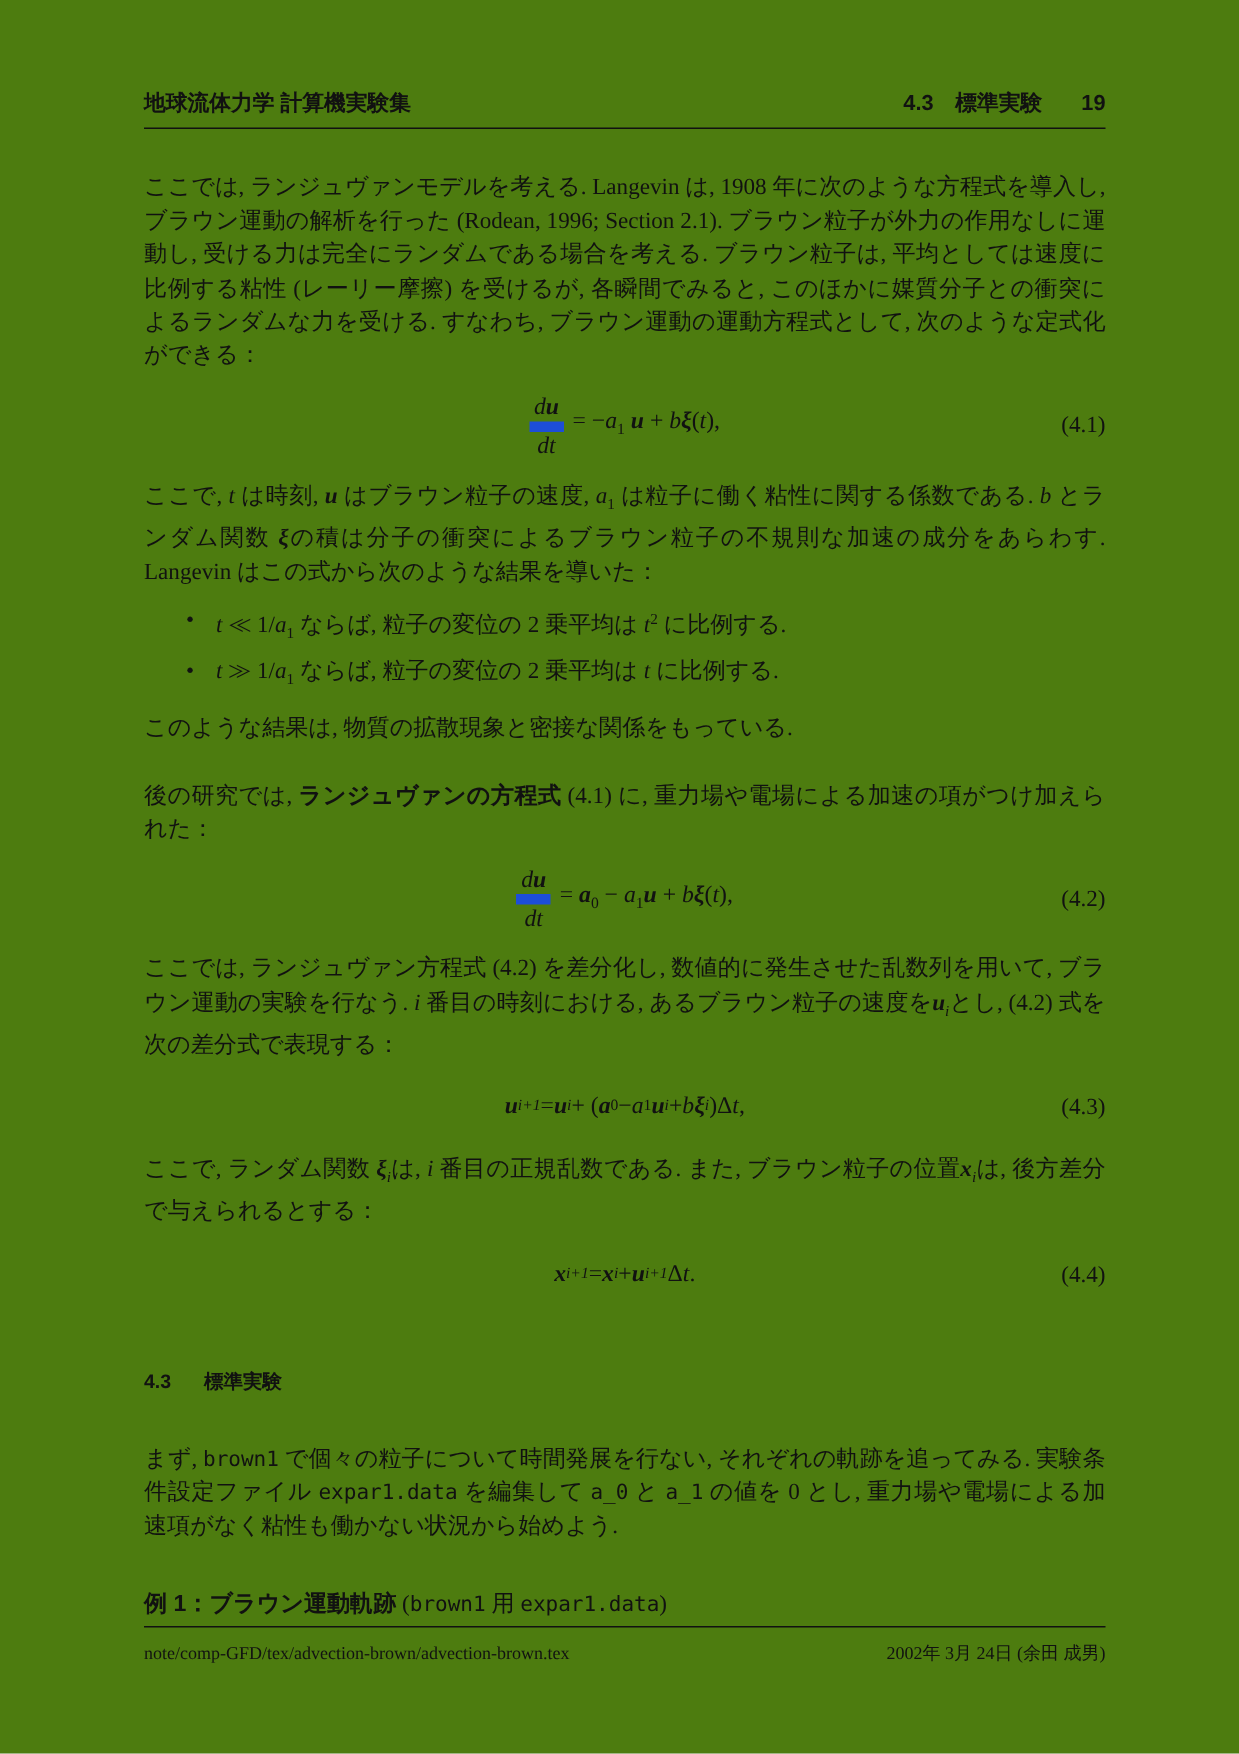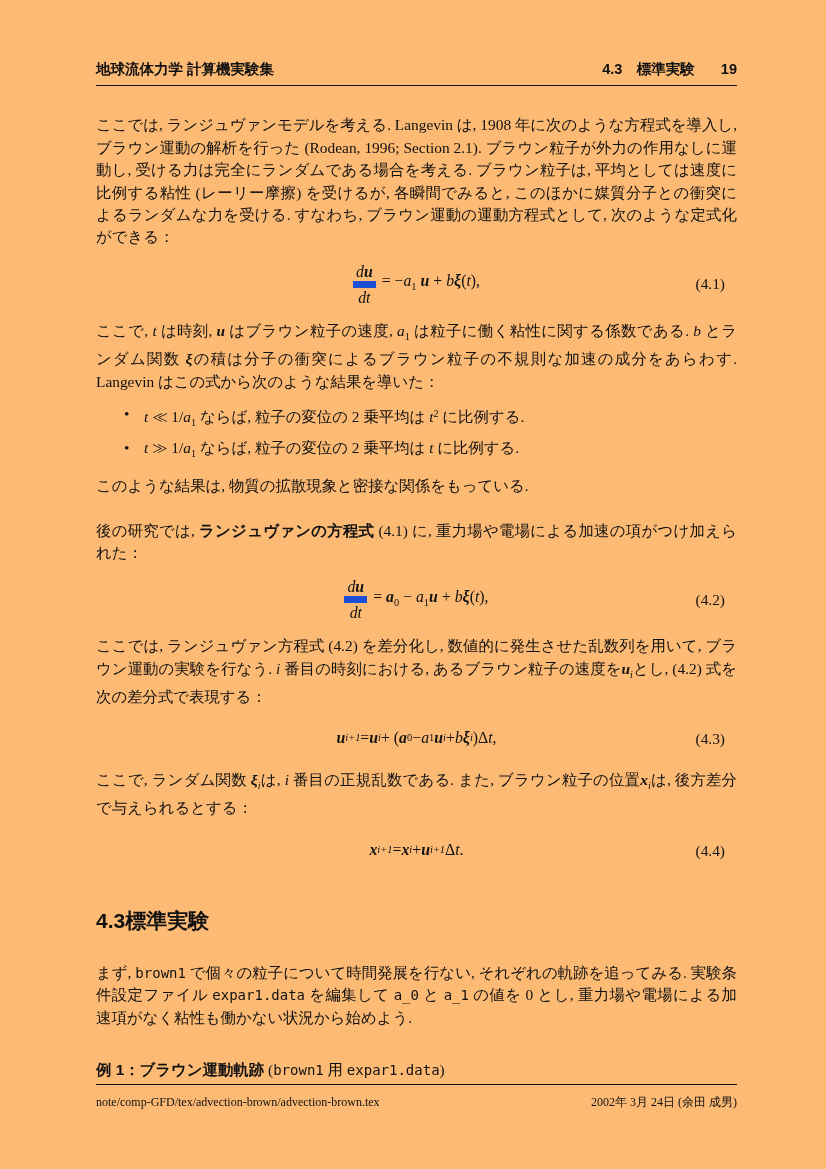--- a/index.html
+++ b/index.html
@@ -1,20 +1,20 @@
 <!DOCTYPE html>
 <html lang="ja"><head>
 <meta charset="utf-8">
 <style>
   html,body{margin:0;padding:0;background:#e8e8e8;}
   .page{
     position:relative;
     width:826px;height:1169px;
     margin:0 auto;
-    background:#fdba74;
+    background:#4d7c0f;
     box-sizing:border-box;
     padding:58px 89px 0 96px;
     color:#111;
     font-family:"Liberation Serif","DejaVu Serif",serif;
     font-size:15.4px;
     line-height:22.4px;
     overflow:hidden;
   }
   
   .header{display:flex;justify-content:space-between;align-items:baseline;
@@ -33,29 +33,29 @@
   .sub{font-size:66%;vertical-align:-0.4em;letter-spacing:0;}
   .sup{font-size:66%;vertical-align:0.5em;}
   
   .equation{position:relative;display:flex;justify-content:center;align-items:center;
     margin:13px 0;min-height:26px;}
   .eq-frac-row{margin:14px 0;}
   .eq-body{display:inline-flex;align-items:center;font-size:15.8px;}
   .frac{display:inline-block;text-align:center;vertical-align:middle;margin-right:6px;}
   .frac .num{display:block;border-bottom:7px solid #1d4ed8;padding:0 3px 1px;line-height:17px;}
   .frac .den{display:block;padding-top:1px;line-height:17px;}
-  .eq-tag{position:absolute;right:12px;top:50%;transform:translateY(-50%);}
+  .eq-tag{position:absolute;right:0;top:50%;transform:translateY(-50%);}
   
   .bullets{margin:10px 0 0 0;padding:0;list-style:none;}
   .bullets li{display:flex;margin:0 0 2px 28px;}
   .marker{width:20px;flex:none;}
   
   .sec-heading{margin:46px 0 0 0;
     font-family:"Liberation Sans","DejaVu Sans",sans-serif;
-    font-weight:bold;font-size:21px;display:flex;}
+    font-weight:bold;font-size:13px;display:flex;gap:22px;}
   
   pre.code{margin:22px 0 0 40px;
     font-family:"DejaVu Sans Mono","Liberation Mono",monospace;
     font-size:13.8px;line-height:25px;white-space:pre;}
   .code-line{display:block;}
   
   .footer{position:absolute;left:96px;right:89px;top:1084px;}
   .footer-rule{border-bottom:1.3px solid #111;}
   .footer-row{display:flex;justify-content:space-between;margin-top:6px;font-size:12px;}
   .footer-path{font-family:"Liberation Serif","DejaVu Serif",serif;}

